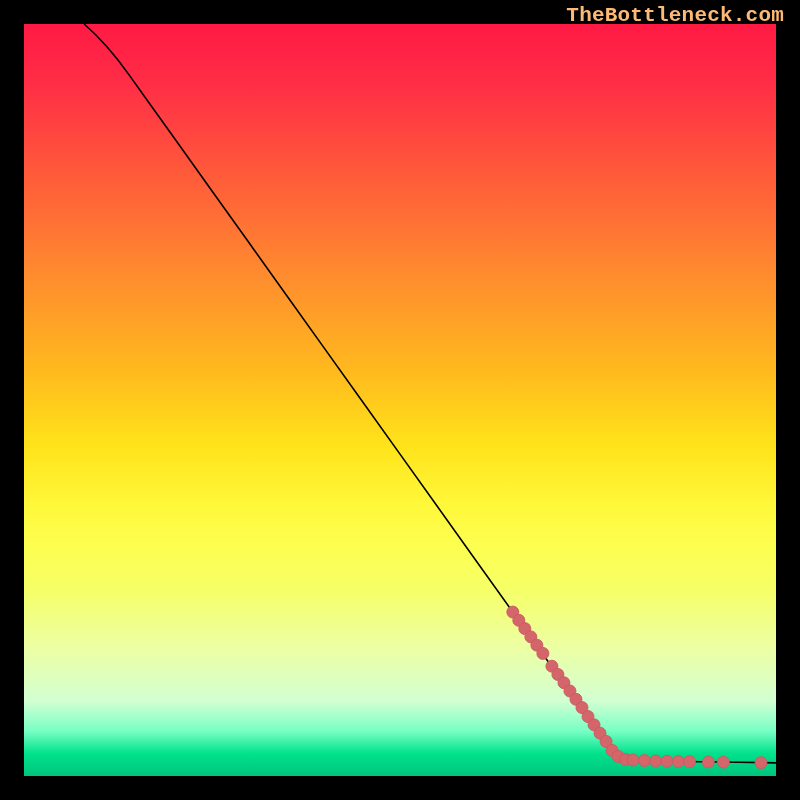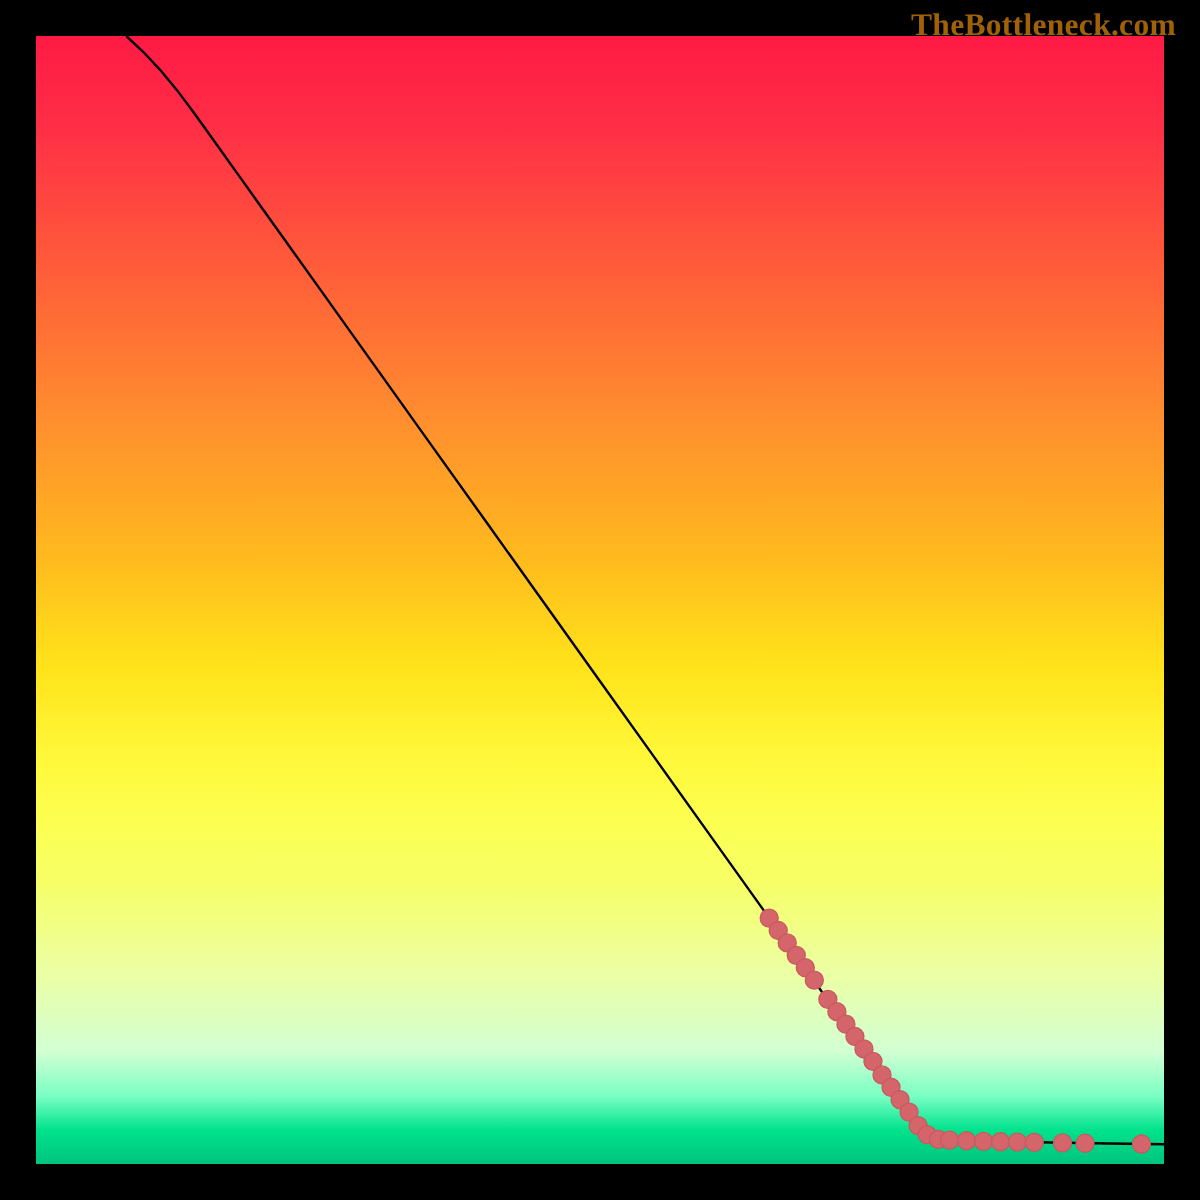--- a/index.html
+++ b/index.html
@@ -7,24 +7,24 @@
   .frame {
     width: 800px;
     height: 800px;
     background: #000;
     position: relative;
   }
   .watermark {
     position: absolute;
     top: 4px;
     right: 16px;
-    font-family: Liberation Serif, serif;
+    font-family: Liberation Mono, monospace;
     font-size: 21px;
     font-weight: bold;
-    color: #a16207;
+    color: #fdba74;
     letter-spacing: 0.2px;
   }
   .plot {
     position: absolute;
     left: 24px;
     top: 24px;
     width: 752px;
     height: 752px;
     
     background: linear-gradient(to bottom,

